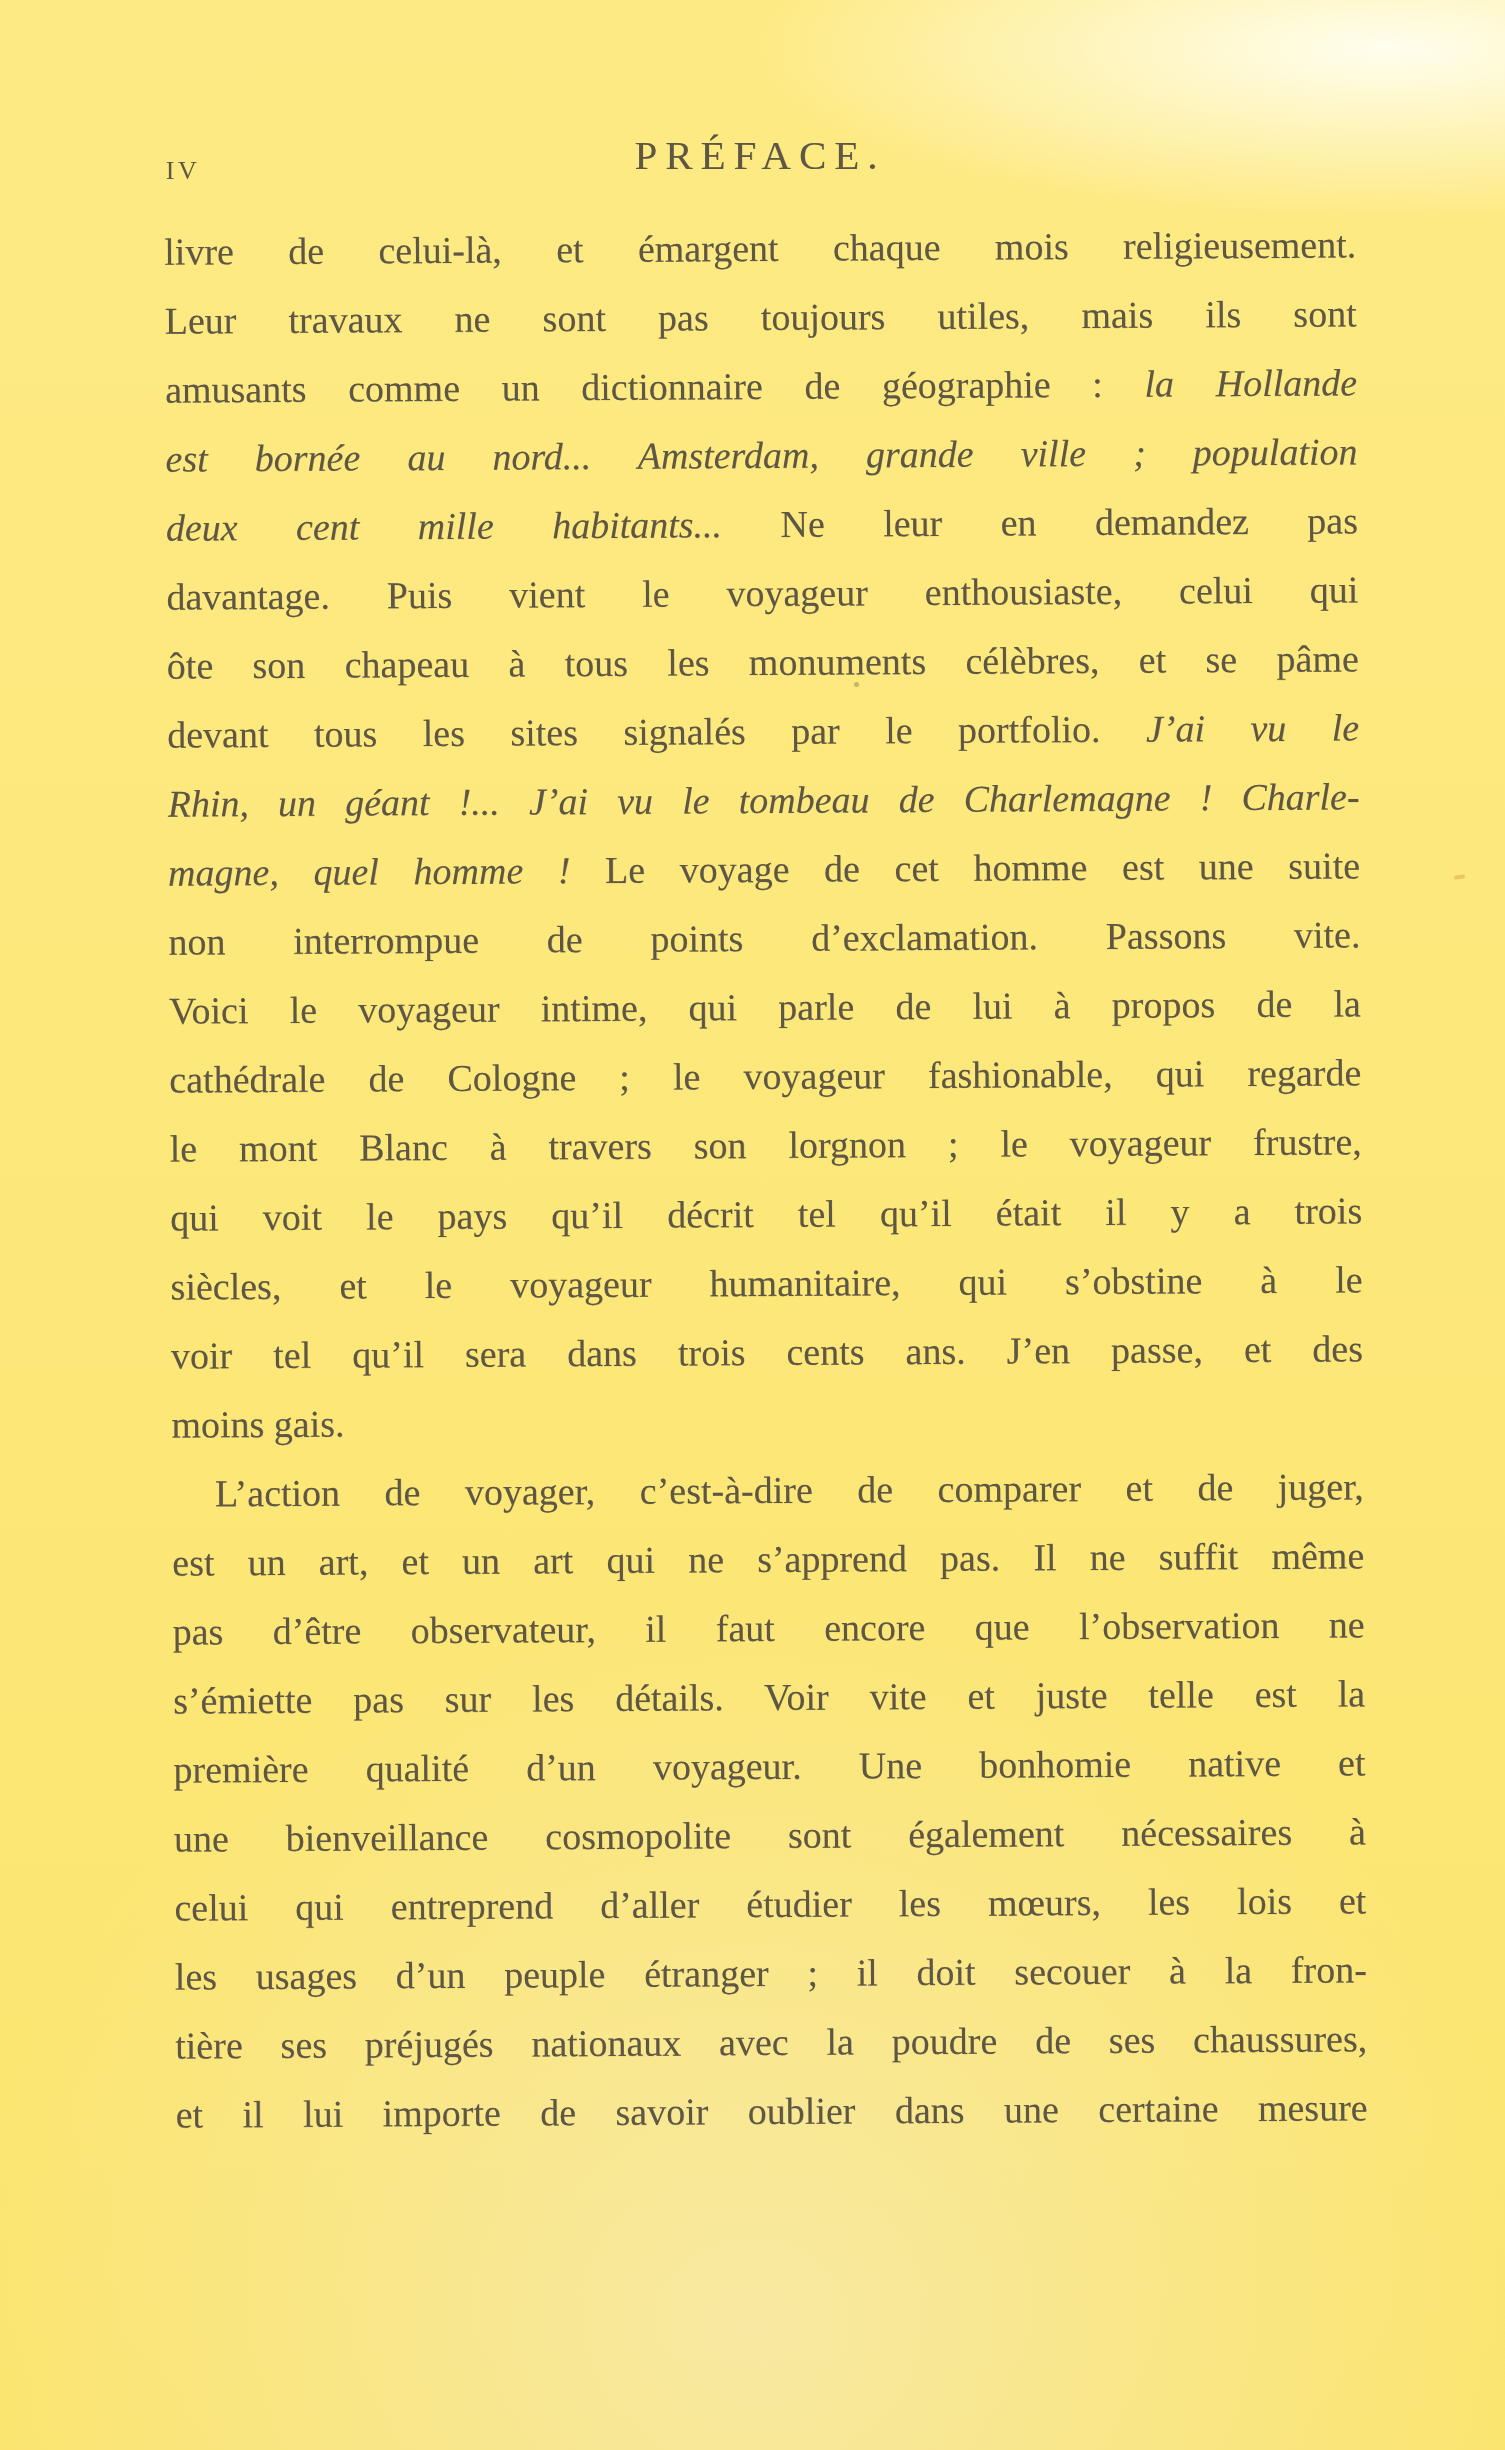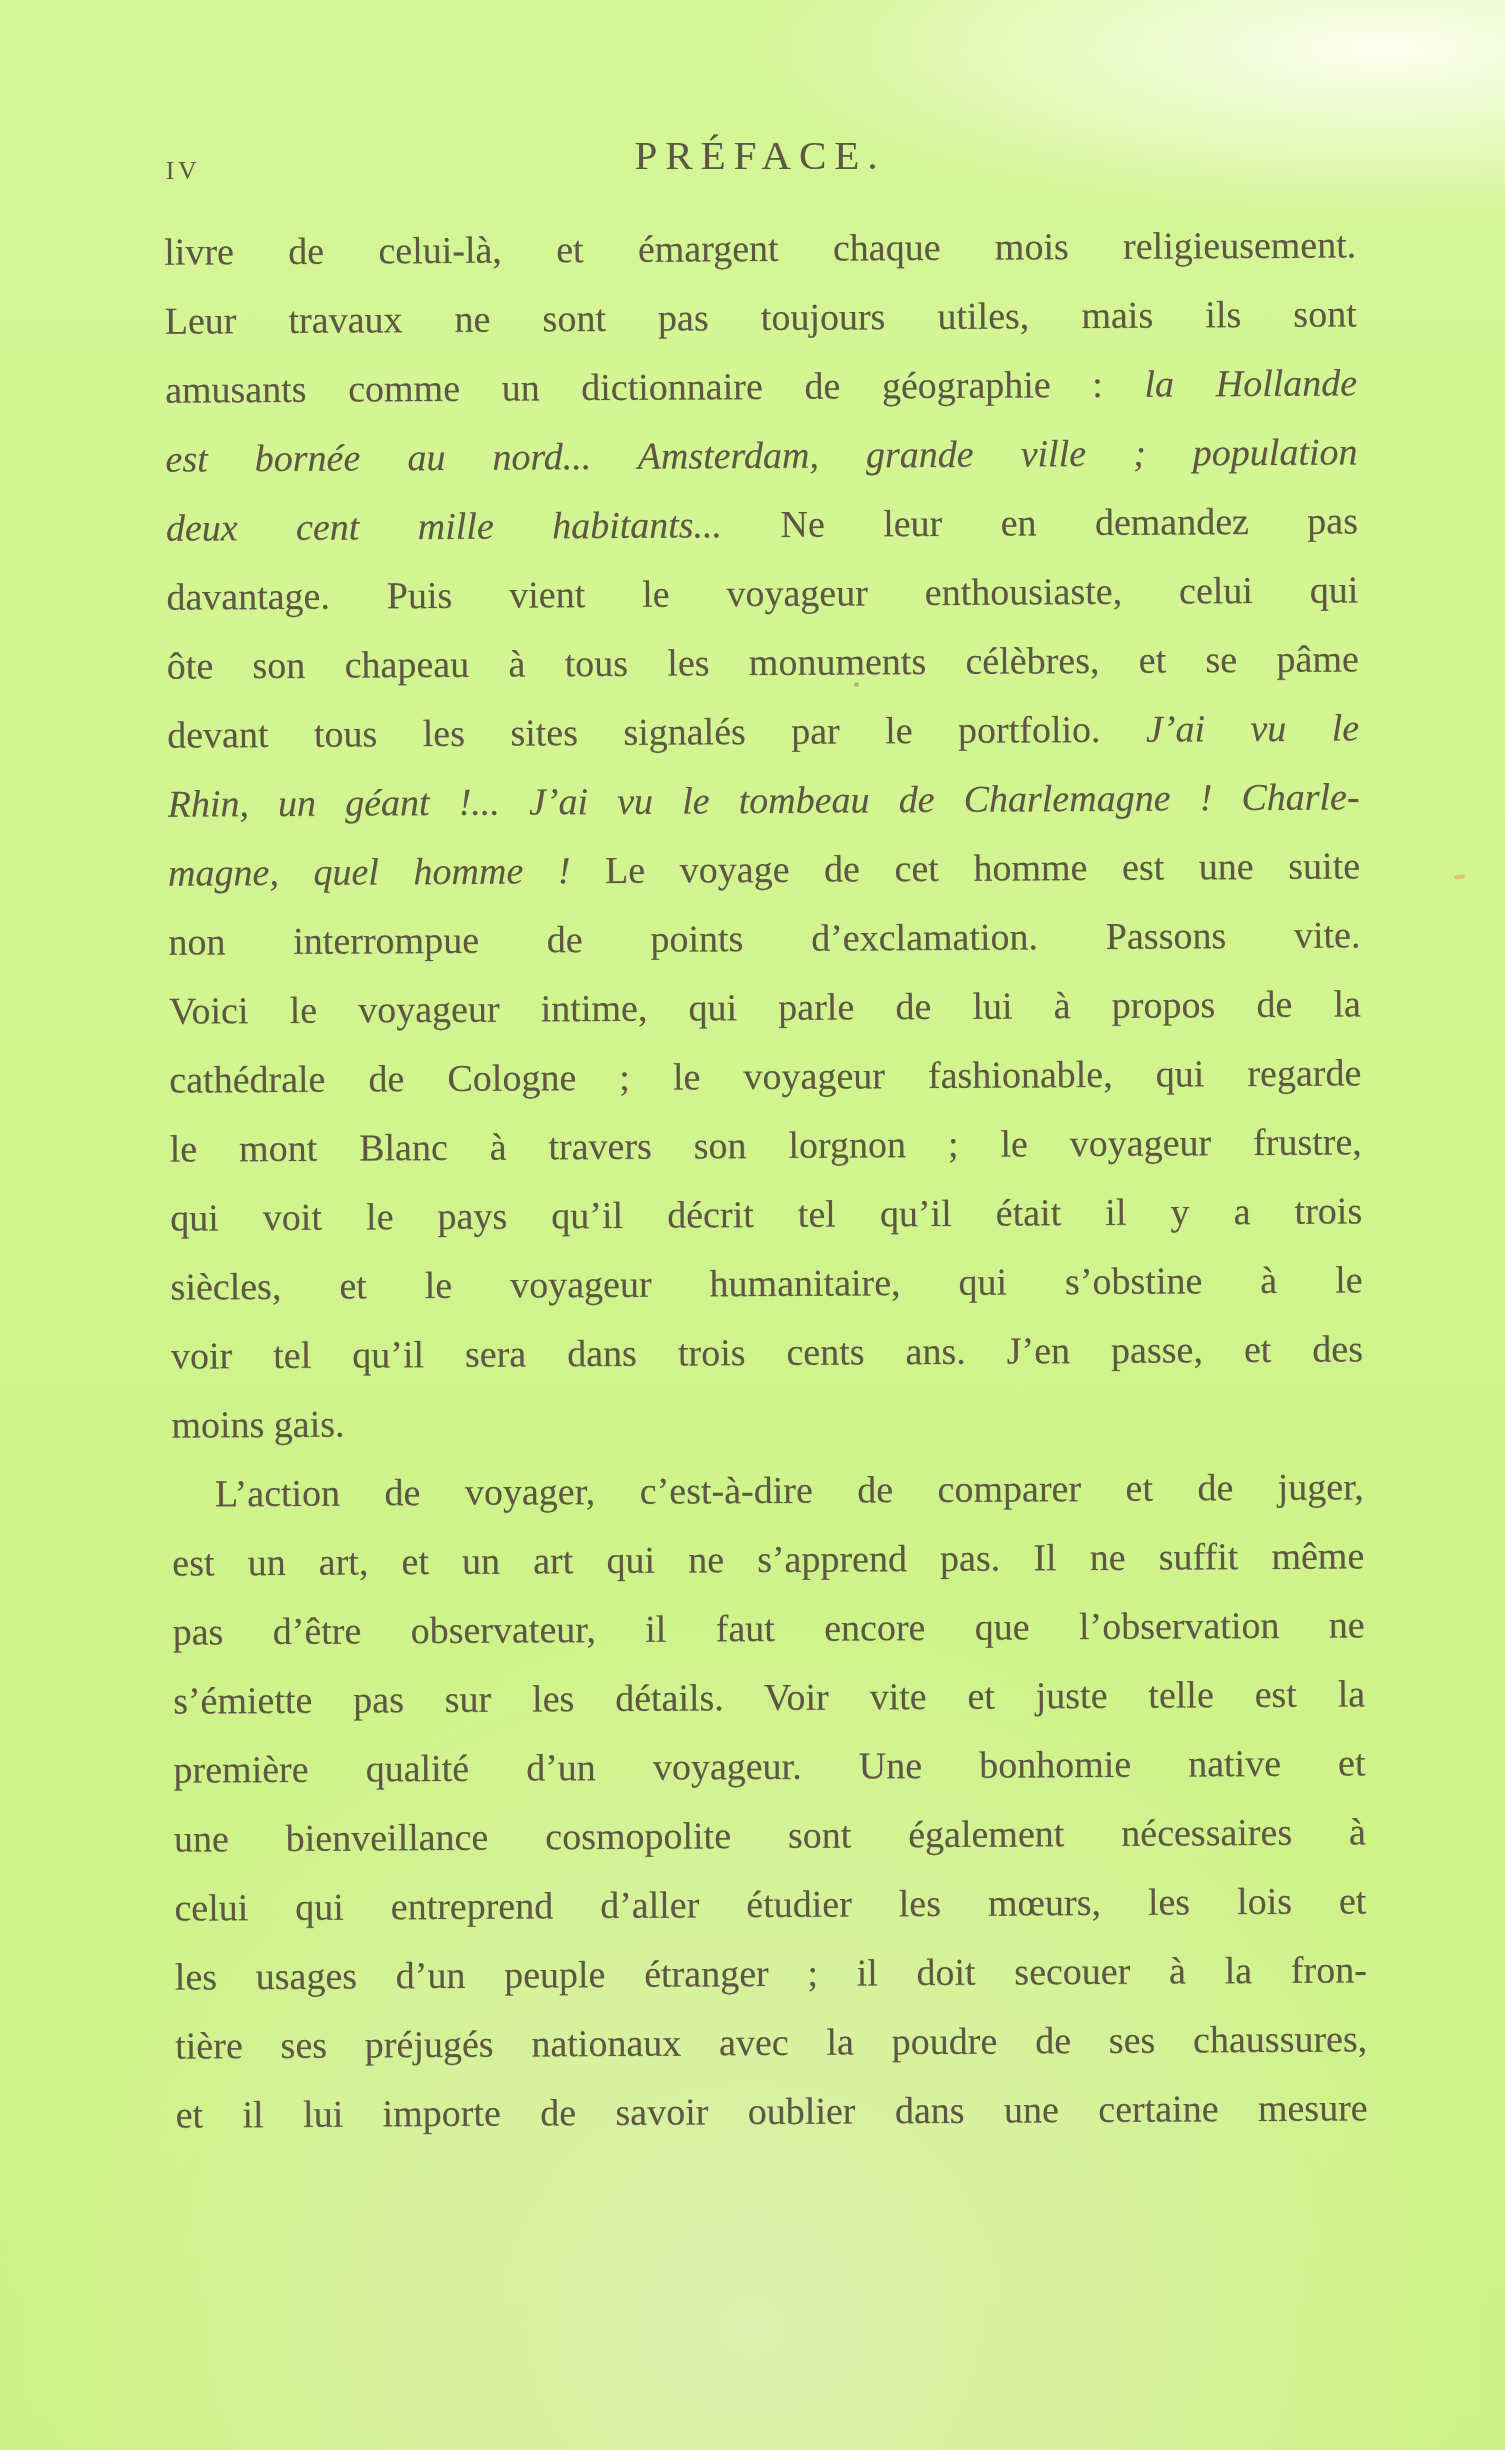--- a/index.html
+++ b/index.html
@@ -88,21 +88,21 @@
     left: 854px;
     top: 682px;
     width: 4.5px;
     height: 4.5px;
     background: rgba(94,87,68,0.35);
   }
 </style>
 </head>
 <body>
 
-<div class="page" style="background-color: #bef264; color: rgb(94, 87, 68);">
+<div class="page" style="background-color: #fde047; color: rgb(94, 87, 68);">
   <div class="running-head">
     <span class="folio">IV</span>
     <div class="head-title">PRÉFACE.</div>
   </div>
 
   <div class="text-block" id="text-block">
       <div class="line"><span class="seg">livre de celui-là, et émargent chaque mois religieusement.</span></div>
       <div class="line"><span class="seg">Leur travaux ne sont pas toujours utiles, mais ils sont</span></div>
       <div class="line"><span class="seg">amusants comme un dictionnaire de géographie : </span><span class="seg italic">la Hollande</span></div>
       <div class="line"><span class="seg italic">est bornée au nord... Amsterdam, grande ville ; population</span></div>

